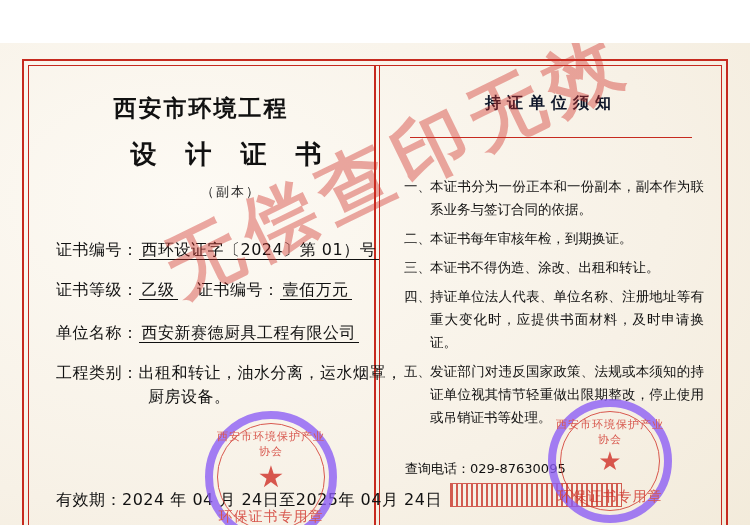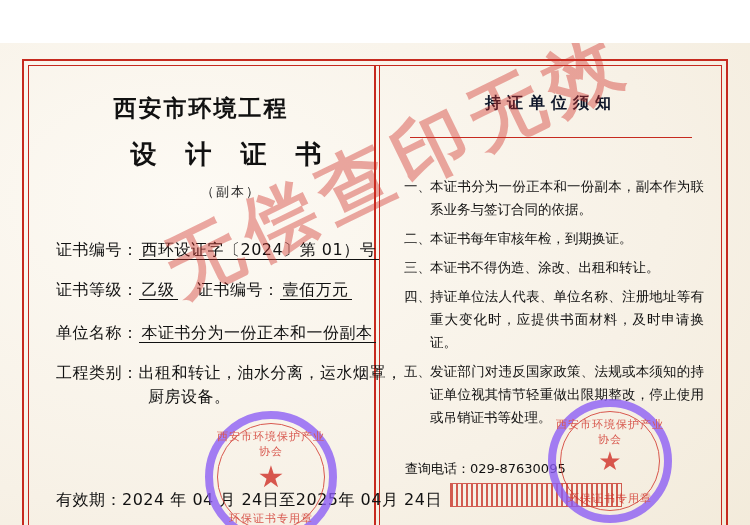--- a/index.html
+++ b/index.html
@@ -212,21 +212,21 @@
     text-align: center;
     font-size: 11px;
     letter-spacing: 1px;
     color: #cf2b22;
   }
   .seal .arc-bottom {
     position: absolute;
     left: 0; bottom: 9px;
     width: 100%;
     text-align: center;
-    font-size: 11px;
+    font-size: 14px;
     letter-spacing: 1px;
     color: #cf2b22;
   }
 
   
   .watermark {
     position: absolute;
     left: 150px; top: 90px;
     width: 420px;
     font-size: 74px;
@@ -258,21 +258,21 @@
     <div class="field f-no">
       <span class="lbl">证书编号：</span><span class="val u">西环设证字〔2024〕第 01）号</span>
     </div>
 
     <div class="field f-grade">
       <span class="lbl">证书等级：</span><span class="val u">乙级</span>
       <span class="lbl" style="margin-left:14px;">证书编号：</span><span class="val u">壹佰万元</span>
     </div>
 
     <div class="field f-unit">
-      <span class="lbl">单位名称：</span><span class="val u">本证书分为一份正本和一份副本</span>
+      <span class="lbl">单位名称：</span><span class="val u">西安新赛德厨具工程有限公司</span>
     </div>
 
     <div class="field f-type">
       <span class="lbl">工程类别：</span><span class="val">出租和转让，油水分离，运水烟罩，</span>
     </div>
     <div class="field f-type2">
       <span class="val">厨房设备。</span>
     </div>
 
 

